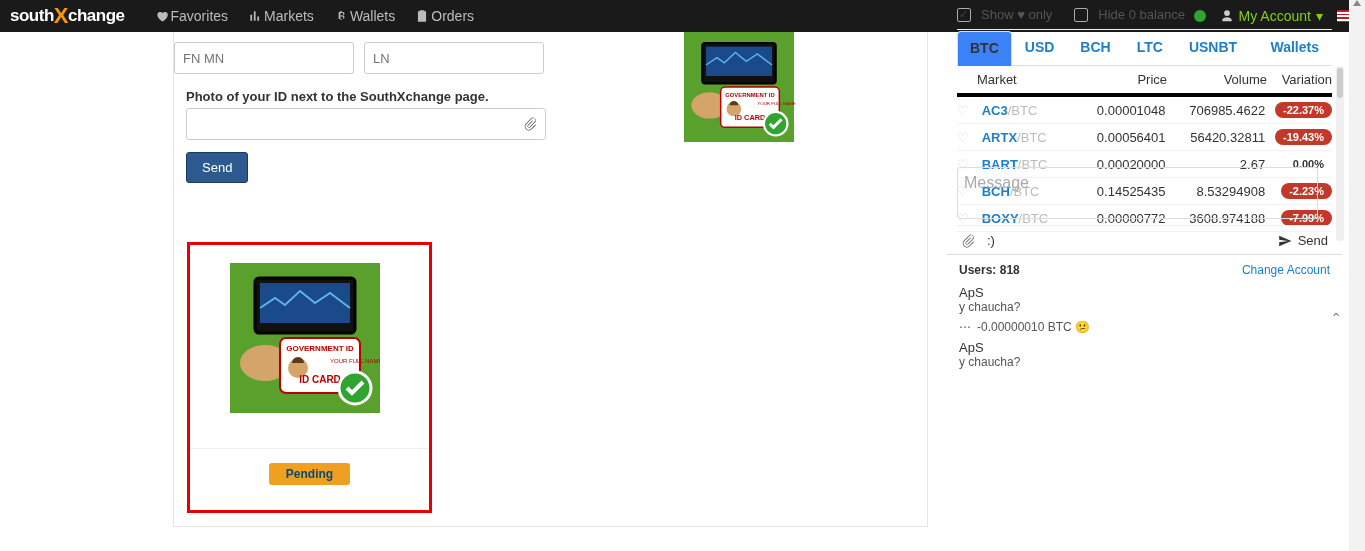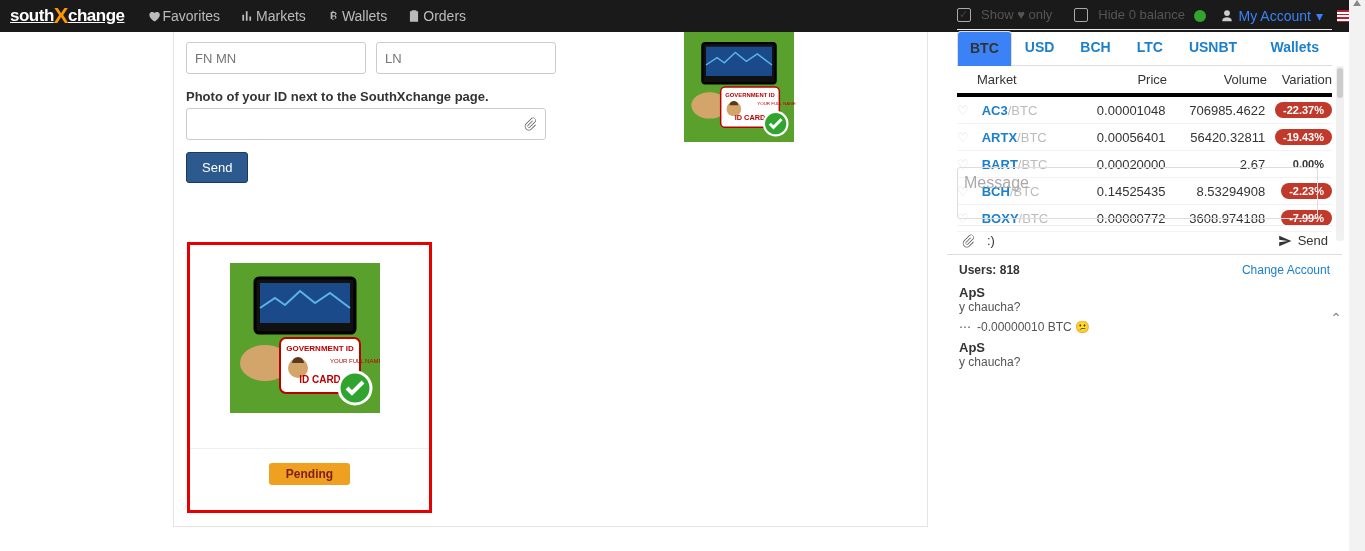--- a/index.html
+++ b/index.html
@@ -1,38 +1,38 @@
 <!DOCTYPE html>
 <html><head>
 <meta charset="utf-8">
 <style>
 * { box-sizing: border-box; margin: 0; padding: 0; }
 body { font-family: Arial, Helvetica, sans-serif; font-size: 13px; color: #333; background: #fff; width: 1365px; height: 551px; overflow: hidden; position: relative; }
 .topbar { position: absolute; top: 0; left: 0; right: 0; height: 32px; background: #1a1a1a; display: flex; align-items: center; padding: 0 10px; color: #aaa; }
-.logo { color: #fff; font-weight: bold; font-size: 17px; margin-right: 12px; letter-spacing: -0.5px; text-decoration: underline; }
+.logo { color: #fff; font-weight: bold; font-size: 17px; margin-right: 20px; letter-spacing: -0.5px; }
 .logo .x { color: #ff9500; font-size: 22px; font-weight: bold; vertical-align: -2px; }
 .navitem { display: inline-flex; align-items: center; gap: 2px; color: #bbb; margin: 0 10px; font-size: 14px; cursor: pointer; }
 .navitem svg { width: 14px; height: 14px; fill: #bbb; }
 .topbar-right { margin-left: auto; display: flex; align-items: center; gap: 14px; }
 .status-dot { width: 12px; height: 12px; background: #2fa52f; border-radius: 50%; }
-.account-menu { display: inline-flex; align-items: center; gap: 5px; color: #3b82f6; cursor: pointer; font-size: 14px; }
+.account-menu { display: inline-flex; align-items: center; gap: 5px; color: #84cc16; cursor: pointer; font-size: 14px; }
 .flag { width: 18px; height: 12px; background: linear-gradient(to bottom, #b22234 0%, #b22234 15%, white 15%, white 30%, #b22234 30%, #b22234 45%, white 45%, white 60%, #b22234 60%, #b22234 75%, white 75%, white 90%, #b22234 90%); position: relative; }
 
 .main-area { position: absolute; top: 32px; left: 173px; width: 755px; height: 495px; background: #fff; border: 1px solid #e5e5e5; border-top: none; }
-.form-row { position: absolute; top: 10px; left: 12px; display: flex; gap: 10px; border-radius: 16px; }
+.form-row { position: absolute; top: 10px; left: 0; display: flex; gap: 10px; border-radius: 16px; }
 .input-text { width: 180px; height: 32px; border: 1px solid #ccc; border-radius: 3px; padding: 0 8px; font-size: 13px; }
 .photo-label { position: absolute; top: 57px; left: 12px; font-weight: bold; font-size: 13px; }
 .file-input { position: absolute; top: 76px; left: 12px; width: 360px; height: 32px; border: 1px solid #ccc; border-radius: 3px; display: flex; align-items: center; justify-content: flex-end; padding-right: 8px; }
 .send-btn { position: absolute; top: 120px; left: 12px; background: #2c5a8e; color: #fff; border: 1px solid #1a3a5e; padding: 7px 15px; border-radius: 3px; cursor: pointer; font-size: 13px; }
 
 .id-card-big { position: absolute; top: 0; left: 490px; }
 .pending-area { position: absolute; top: 210px; left: 13px; width: 245px; height: 271px; border: 3px solid #e60000; text-align: center; }
 .pending-area .small-id { margin-top: 18px; margin-left: 40px; }
 .pending-badge-row { border-top: 1px solid #eee; margin-top: 35px; height: 50px; display: flex; align-items: center; justify-content: center; }
-.pending-badge { background: #f0a020; color: #7f1d1d; padding: 4px 17px; border-radius: 3px; font-weight: bold; font-size: 12px; }
+.pending-badge { background: #f0a020; color: #0c4a6e; padding: 4px 17px; border-radius: 3px; font-weight: bold; font-size: 12px; }
 
 .sidebar { position: absolute; top: 0; right: 23px; width: 395px; }
 .filter-row { position: absolute; top: 0; left: 10px; right: 10px; height: 30px; display: flex; align-items: center; gap: 10px; font-size: 13px; color: #555; border-bottom: 1px solid #eee; }
 .checkbox-sq { width: 14px; height: 14px; border: 1px solid #aaa; display: inline-block; border-radius: 2px; }
 .checkbox-sq.checked::after { content: "✓"; font-size: 11px; position: relative; top: -3px; left: 1px; color: #444; }
 
 .currency-tabs { position: absolute; top: 30px; left: 10px; right: 10px; height: 36px; display: flex; border-bottom: 1px solid #ddd; }
 .ctab { padding: 8px 12px; color: #1b7fcc; font-weight: bold; font-size: 14px; cursor: pointer; border: 1px solid transparent; border-bottom: none; }
 .ctab.active { border-color: #ddd; border-radius: 4px 4px 0 0; background: #3b82f6; color: #333; position: relative; top: 1px; }
 .ctab.wallets { margin-left: auto; }
@@ -52,21 +52,21 @@
 .var-badge.zero { background: #fff; color: #333; }
 .scroll-indicator { position: absolute; right: -12px; top: 0; width: 8px; height: 175px; background: #f0f0f0; border-radius: 3px; }
 .scroll-indicator::before { content: ""; position: absolute; top: 2px; left: 1px; width: 6px; height: 30px; background: #ccc; border-radius: 3px; }
 
 .chat-panel { position: absolute; top: 254px; left: 0; right: 0; bottom: 30px; border-top: 1px solid #ddd; }
 .chat-header { display: flex; justify-content: space-between; padding: 8px 12px; font-size: 12px; align-items: center; }
 .chat-header .users { font-weight: bold; }
 .chat-header .nick { color: #1b7fcc; cursor: pointer; }
 .chat-msgs { padding: 0 12px; font-size: 13px; position: relative; height: 140px; overflow: hidden; }
 .chat-msg { margin-bottom: 6px; }
-.chat-user { font-weight: bold; font-size: 13px; }
+.chat-user { font-weight: normal; font-size: 13px; }
 .chat-text { color: #555; font-size: 12px; }
 .chat-price { display: flex; align-items: center; gap: 6px; }
 .chat-scrollmark { position: absolute; right: 0; top: 25px; font-size: 14px; color: #888; }
 .chat-inputbox { position: absolute; bottom: 36px; left: 10px; right: 24px; height: 52px; border: 1px solid #ddd; border-radius: 3px; padding: 6px; color: #aaa; font-size: 16px; }
 .chat-footer { position: absolute; bottom: 0; left: 10px; right: 10px; height: 30px; border-top: 1px solid #eee; display: flex; align-items: center; gap: 12px; padding: 0 4px; }
 .chat-footer .send { margin-left: auto; display: flex; align-items: center; gap: 6px; cursor: pointer; }
 
 .vscroll-page { position: absolute; top: 0; right: 0; width: 16px; height: 551px; background: #f2f2f2; }
 .vscroll-page::before { content: ""; position: absolute; top: 0; left: 4px; width: 0; height: 0; border-left: 4px solid transparent; border-right: 4px solid transparent; border-bottom: 6px solid #888; }
 

